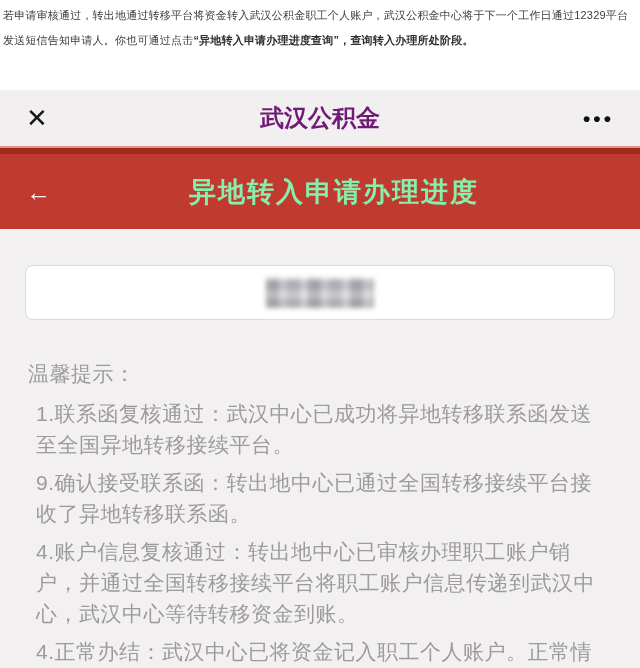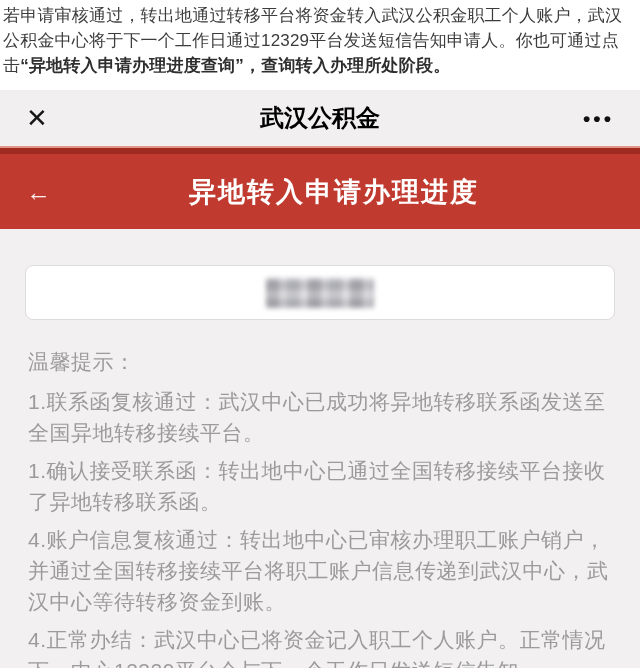--- a/index.html
+++ b/index.html
@@ -7,21 +7,21 @@
     width: 640px; height: 668px;
     font-family: "Liberation Sans", sans-serif;
     background: #ffffff;
     overflow: hidden;
   }
   .page { position: relative; width: 640px; height: 668px; background: #ffffff; }
 
   
   .article {
     padding: 3px 2px 0 3px;
-    font-size: 17px;
+    font-size: 11px;
     line-height: 25px;
     color: #3c3c3c;
     letter-spacing: 0.2px;
   }
   .article b { color: #2e2e2e; }
 
   
   .screenshot {
     position: absolute;
     top: 90px; left: 0; right: 0; bottom: 0;
@@ -35,21 +35,21 @@
     border-bottom: 2px solid #e2958b;
     display: flex; align-items: center; justify-content: space-between;
     padding: 0 26px;
     flex: 0 0 auto;
   }
   .close {
     font-size: 26px; font-weight: 300; color: #161616; line-height: 1;
     cursor: default;
   }
   .apptitle {
-    font-size: 24px; font-weight: 600; color: #000000;
+    font-size: 24px; font-weight: 600; color: #701a75;
     position: absolute; left: 50%; transform: translateX(-50%);
   }
   .more {
     font-size: 21px; font-weight: 700; color: #111111;
     letter-spacing: 3px; line-height: 1;
   }
 
   
   .nav-strip { height: 6px; background: #9e2a20; flex: 0 0 auto; }
   .navbar {
@@ -58,21 +58,21 @@
     display: flex; align-items: center; justify-content: center;
     flex: 0 0 auto;
   }
   .back {
     position: absolute; left: 26px; top: 50%; transform: translateY(-50%);
     color: #fbeeec; font-size: 22px;
     display: flex; align-items: center; gap: 6px;
   }
   .back .arrow { font-size: 25px; line-height: 1; }
   .nav-title {
-    color: #ffffff; font-size: 27px; font-weight: 700; letter-spacing: 2px;
+    color: #86efac; font-size: 27px; font-weight: 700; letter-spacing: 2px;
     margin-left: 28px;
   }
 
   
   .content { flex: 1 1 auto; background: #f2f0f1; }
   .card {
     margin: 36px 25px 0 25px;
     height: 55px;
     background: #ffffff;
     border: 1px solid #dcdadb;
@@ -88,22 +88,22 @@
       repeating-linear-gradient(90deg, rgba(125,125,133,.6) 0 13px, rgba(195,195,200,.5) 13px 21px, rgba(155,155,163,.6) 21px 34px, rgba(215,215,219,.5) 34px 42px);
     filter: blur(2.5px);
   }
   .tips {
     padding: 26px 28px 0 28px;
     color: #9c9a9b;
     font-size: 21px;
     line-height: 31px;
     letter-spacing: 0.5px;
   }
-  .tips-title { margin-bottom: 9px; }
-  .tip { margin-bottom: 7px; }
+  .tips-title { margin-bottom: 9px; margin-top: 12px; }
+  .tip { margin-bottom: 7px; margin-left: 8px; }
 </style>
 </head>
 <body>
 
 <div class="page">
 
   <div class="article"><span>若申请审核通过，转出地通过转移平台将资金转入武汉公积金职工个人账户，武汉公积金中心将于下一个工作日通过12329平台发送短信告知申请人。你也可通过点击</span><b>“异地转入申请办理进度查询”，查询转入办理所处阶段。</b></div>
 
   <div class="screenshot">
 
@@ -122,20 +122,20 @@
       <span class="nav-title">异地转入申请办理进度</span>
     </div>
 
     <div class="content">
       <div class="card">
         <div class="redacted"></div>
       </div>
       <div class="tips">
         <div class="tips-title">温馨提示：</div>
         <div class="tip">1.联系函复核通过：武汉中心已成功将异地转移联系函发送至全国异地转移接续平台。</div>
-        <div class="tip">1.确认接受联系函：转出地中心已通过全国转移接续平台接收了异地转移联系函。</div>
+        <div class="tip">9.确认接受联系函：转出地中心已通过全国转移接续平台接收了异地转移联系函。</div>
         <div class="tip">4.账户信息复核通过：转出地中心已审核办理职工账户销户，并通过全国转移接续平台将职工账户信息传递到武汉中心，武汉中心等待转移资金到账。</div>
         <div class="tip">4.正常办结：武汉中心已将资金记入职工个人账户。正常情况下，中心12329平台会与下一个工作日发送短信告知。</div>
       </div>
     </div>
 
   </div>
 </div>
 
 </body></html>

